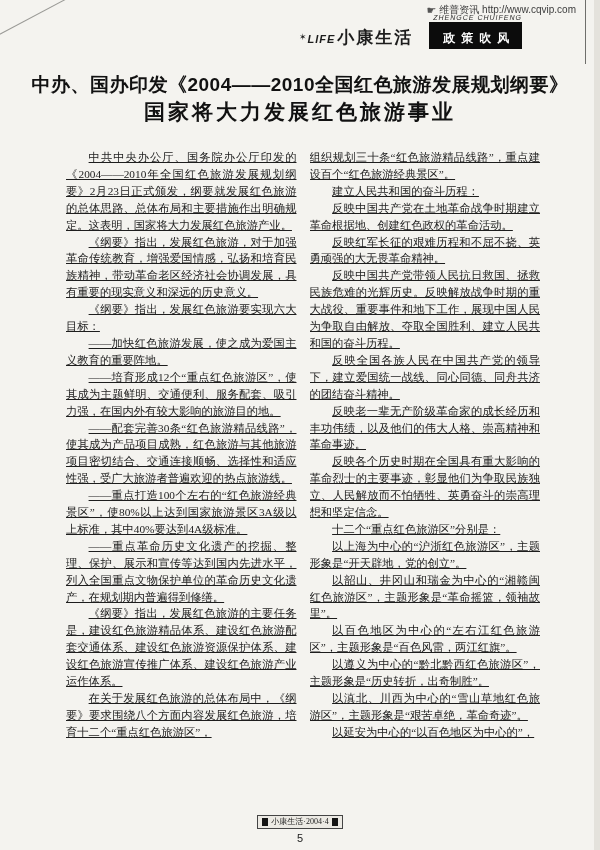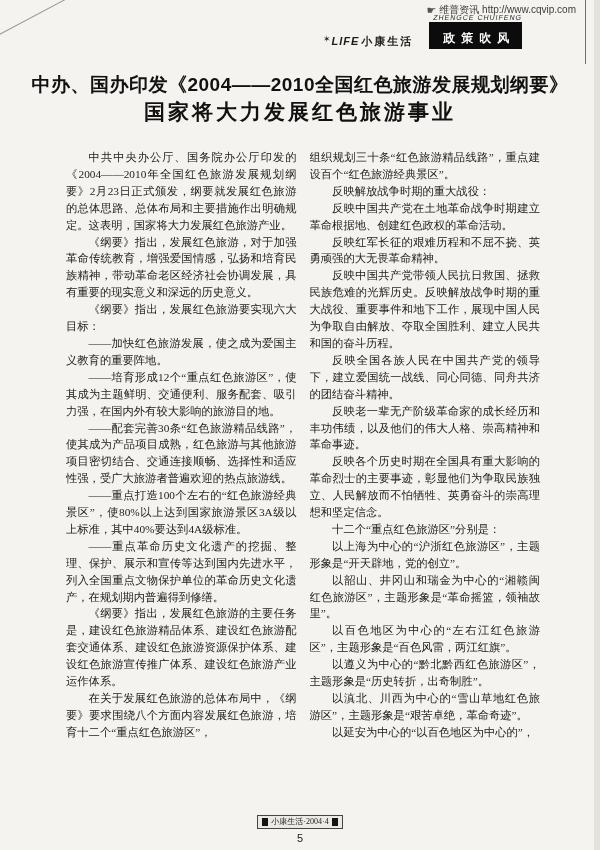--- a/index.html
+++ b/index.html
@@ -40,21 +40,21 @@
   }
   .brand { white-space:nowrap; }
   .brand .star { font-size:9px; vertical-align:3px; margin-right:1px; }
   .brand .en {
     font-family:"Liberation Sans", sans-serif;
     font-style:italic; font-weight:bold; font-size:11px;
     margin-right:2px; letter-spacing:1px;margin-top:28px;
   }
   .brand .cn {
     font-family:"Liberation Sans", sans-serif;
-    font-weight:bold; font-size:11px; letter-spacing:2px;
+    font-weight:bold; font-size:17px; letter-spacing:2px;
   }
   .column-block { text-align:center; }
   .pinyin {
     font-family:"Liberation Sans", sans-serif;
     font-style:italic; font-size:7px; letter-spacing:1px;
     color:#2a2a2a; margin-bottom:1px; text-align:left; padding-left:4px;
   }
   .column-box {
     background:#0c0c0c; color:#fdfdfd;
     font-family:"Liberation Sans", sans-serif;
@@ -66,21 +66,21 @@
     position:absolute; top:72px; left:30px; right:30px;
     text-align:center;
     font-family:"Liberation Sans", sans-serif;
     font-weight:bold; color:#111;
   }
   .title-line1 { font-size:19px; letter-spacing:0.5px; }
   .title-line2 { font-size:21px; letter-spacing:3px; }
   
   .body-cols {
     position:absolute; top:149px; left:66px; right:60px; bottom:40px;
-    display:flex; gap:13px; overflow:hidden;
+    display:flex; gap:13px; overflow:hidden;text-decoration:underline;
   }
   .col {
     flex:1; overflow:hidden;
     font-size:11.3px; line-height:16.9px;
     text-align:justify; text-justify:inter-ideograph;
     color:#222;
   }
   p.para { text-indent:2em; }
   p.para.noindent { text-indent:0; }
   
@@ -139,21 +139,21 @@
         <p class="para">——加快红色旅游发展，使之成为爱国主义教育的重要阵地。</p>
         <p class="para">——培育形成12个“重点红色旅游区”，使其成为主题鲜明、交通便利、服务配套、吸引力强，在国内外有较大影响的旅游目的地。</p>
         <p class="para">——配套完善30条“红色旅游精品线路”，使其成为产品项目成熟，红色旅游与其他旅游项目密切结合、交通连接顺畅、选择性和适应性强，受广大旅游者普遍欢迎的热点旅游线。</p>
         <p class="para">——重点打造100个左右的“红色旅游经典景区”，使80%以上达到国家旅游景区3A级以上标准，其中40%要达到4A级标准。</p>
         <p class="para">——重点革命历史文化遗产的挖掘、整理、保护、展示和宣传等达到国内先进水平，列入全国重点文物保护单位的革命历史文化遗产，在规划期内普遍得到修缮。</p>
         <p class="para">《纲要》指出，发展红色旅游的主要任务是，建设红色旅游精品体系、建设红色旅游配套交通体系、建设红色旅游资源保护体系、建设红色旅游宣传推广体系、建设红色旅游产业运作体系。</p>
         <p class="para">在关于发展红色旅游的总体布局中，《纲要》要求围绕八个方面内容发展红色旅游，培育十二个“重点红色旅游区”，</p>
       </div>
     <div class="col" id="col-right">
         <p class="para noindent">组织规划三十条“红色旅游精品线路”，重点建设百个“红色旅游经典景区”。</p>
-        <p class="para">反映解放战争时期的重大战役：</p>
+        <p class="para">建立人民共和国的奋斗历程：</p>
         <p class="para">反映中国共产党在土地革命战争时期建立革命根据地、创建红色政权的革命活动。</p>
         <p class="para">反映红军长征的艰难历程和不屈不挠、英勇顽强的大无畏革命精神。</p>
         <p class="para">反映中国共产党带领人民抗日救国、拯救民族危难的光辉历史。反映解放战争时期的重大战役、重要事件和地下工作，展现中国人民为争取自由解放、夺取全国胜利、建立人民共和国的奋斗历程。</p>
         <p class="para">反映全国各族人民在中国共产党的领导下，建立爱国统一战线、同心同德、同舟共济的团结奋斗精神。</p>
         <p class="para">反映老一辈无产阶级革命家的成长经历和丰功伟绩，以及他们的伟大人格、崇高精神和革命事迹。</p>
         <p class="para">反映各个历史时期在全国具有重大影响的革命烈士的主要事迹，彰显他们为争取民族独立、人民解放而不怕牺牲、英勇奋斗的崇高理想和坚定信念。</p>
         <p class="para">十二个“重点红色旅游区”分别是：</p>
         <p class="para">以上海为中心的“沪浙红色旅游区”，主题形象是“开天辟地，党的创立”。</p>
         <p class="para">以韶山、井冈山和瑞金为中心的“湘赣闽红色旅游区”，主题形象是“革命摇篮，领袖故里”。</p>
         <p class="para">以百色地区为中心的“左右江红色旅游区”，主题形象是“百色风雷，两江红旗”。</p>

